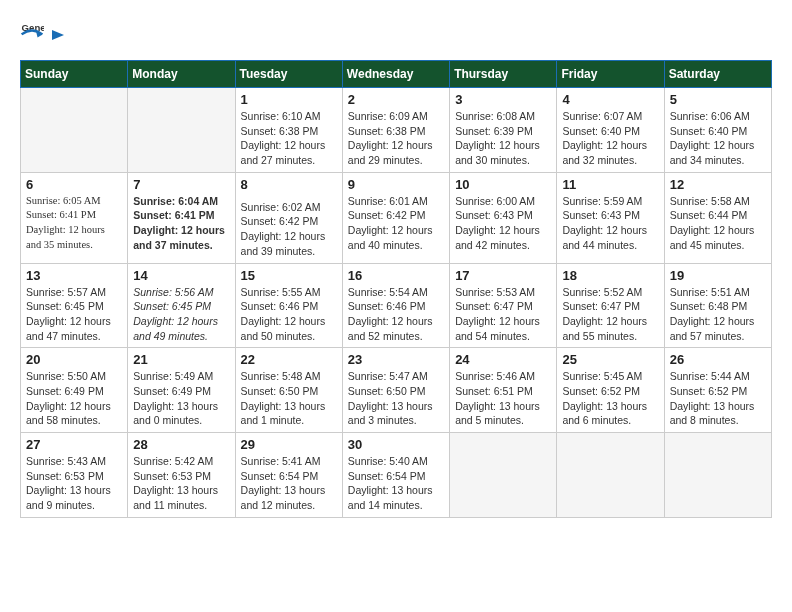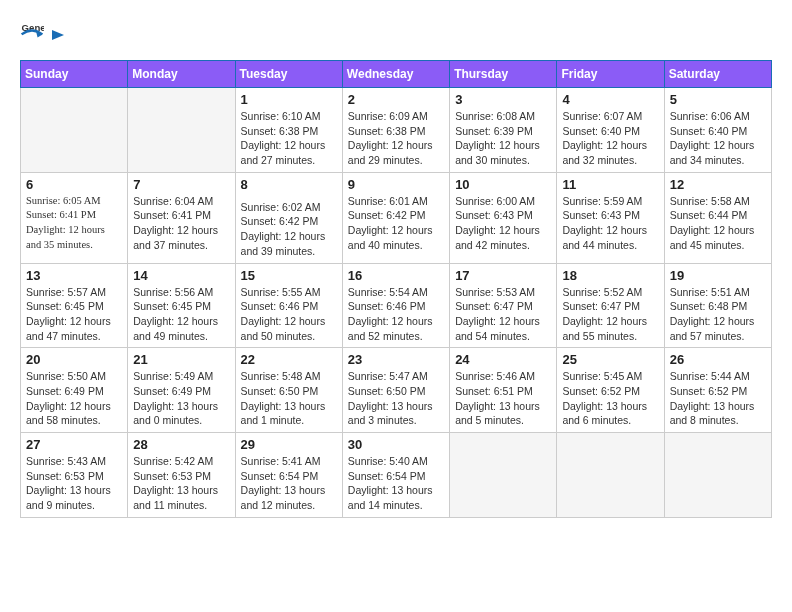--- a/index.html
+++ b/index.html
@@ -36,21 +36,21 @@
     .location-title {
       font-size: 15px;
       color: #555;
     }
     .calendar {
       width: 100%;
       border-collapse: collapse;
       font-size: 11px;
     }
     .calendar th {
-      background-color: #8b5cf6;
+      background-color: #14532d;
       color: #fff;
       padding: 6px 4px;
       text-align: left;
       font-size: 12px;
       font-weight: bold;
       border: 1px solid #1a6db5;
     }
     .calendar td {
       border: 1px solid #ccc;
       vertical-align: top;
@@ -149,21 +149,21 @@
       </tr>
       <tr>
         <td>
           <div class="day-number">6</div>
           <div class="day-info" style="white-space: pre-line; font-family: Liberation Serif, serif;">Sunrise: 6:05 AM
 Sunset: 6:41 PM
 Daylight: 12 hours and 35 minutes.</div>
         </td>
         <td>
           <div class="day-number">7</div>
-          <div class="day-info" style="white-space: pre-line;">Sunrise: 6:04 AM
+          <div class="day-info" style="white-space: pre-line; font-weight: bold;">Sunrise: 6:04 AM
 Sunset: 6:41 PM
 Daylight: 12 hours and 37 minutes.</div>
         </td>
         <td>
           <div class="day-number">8</div>
           <div class="day-info" style="white-space: pre-line; margin-top: 8px;">Sunrise: 6:02 AM
 Sunset: 6:42 PM
 Daylight: 12 hours and 39 minutes.</div>
         </td>
         <td>
@@ -193,21 +193,21 @@
       </tr>
       <tr>
         <td>
           <div class="day-number">13</div>
           <div class="day-info" style="white-space: pre-line;">Sunrise: 5:57 AM
 Sunset: 6:45 PM
 Daylight: 12 hours and 47 minutes.</div>
         </td>
         <td>
           <div class="day-number">14</div>
-          <div class="day-info" style="white-space: pre-line;">Sunrise: 5:56 AM
+          <div class="day-info" style="white-space: pre-line; font-style: italic;">Sunrise: 5:56 AM
 Sunset: 6:45 PM
 Daylight: 12 hours and 49 minutes.</div>
         </td>
         <td>
           <div class="day-number">15</div>
           <div class="day-info" style="white-space: pre-line;">Sunrise: 5:55 AM
 Sunset: 6:46 PM
 Daylight: 12 hours and 50 minutes.</div>
         </td>
         <td>

